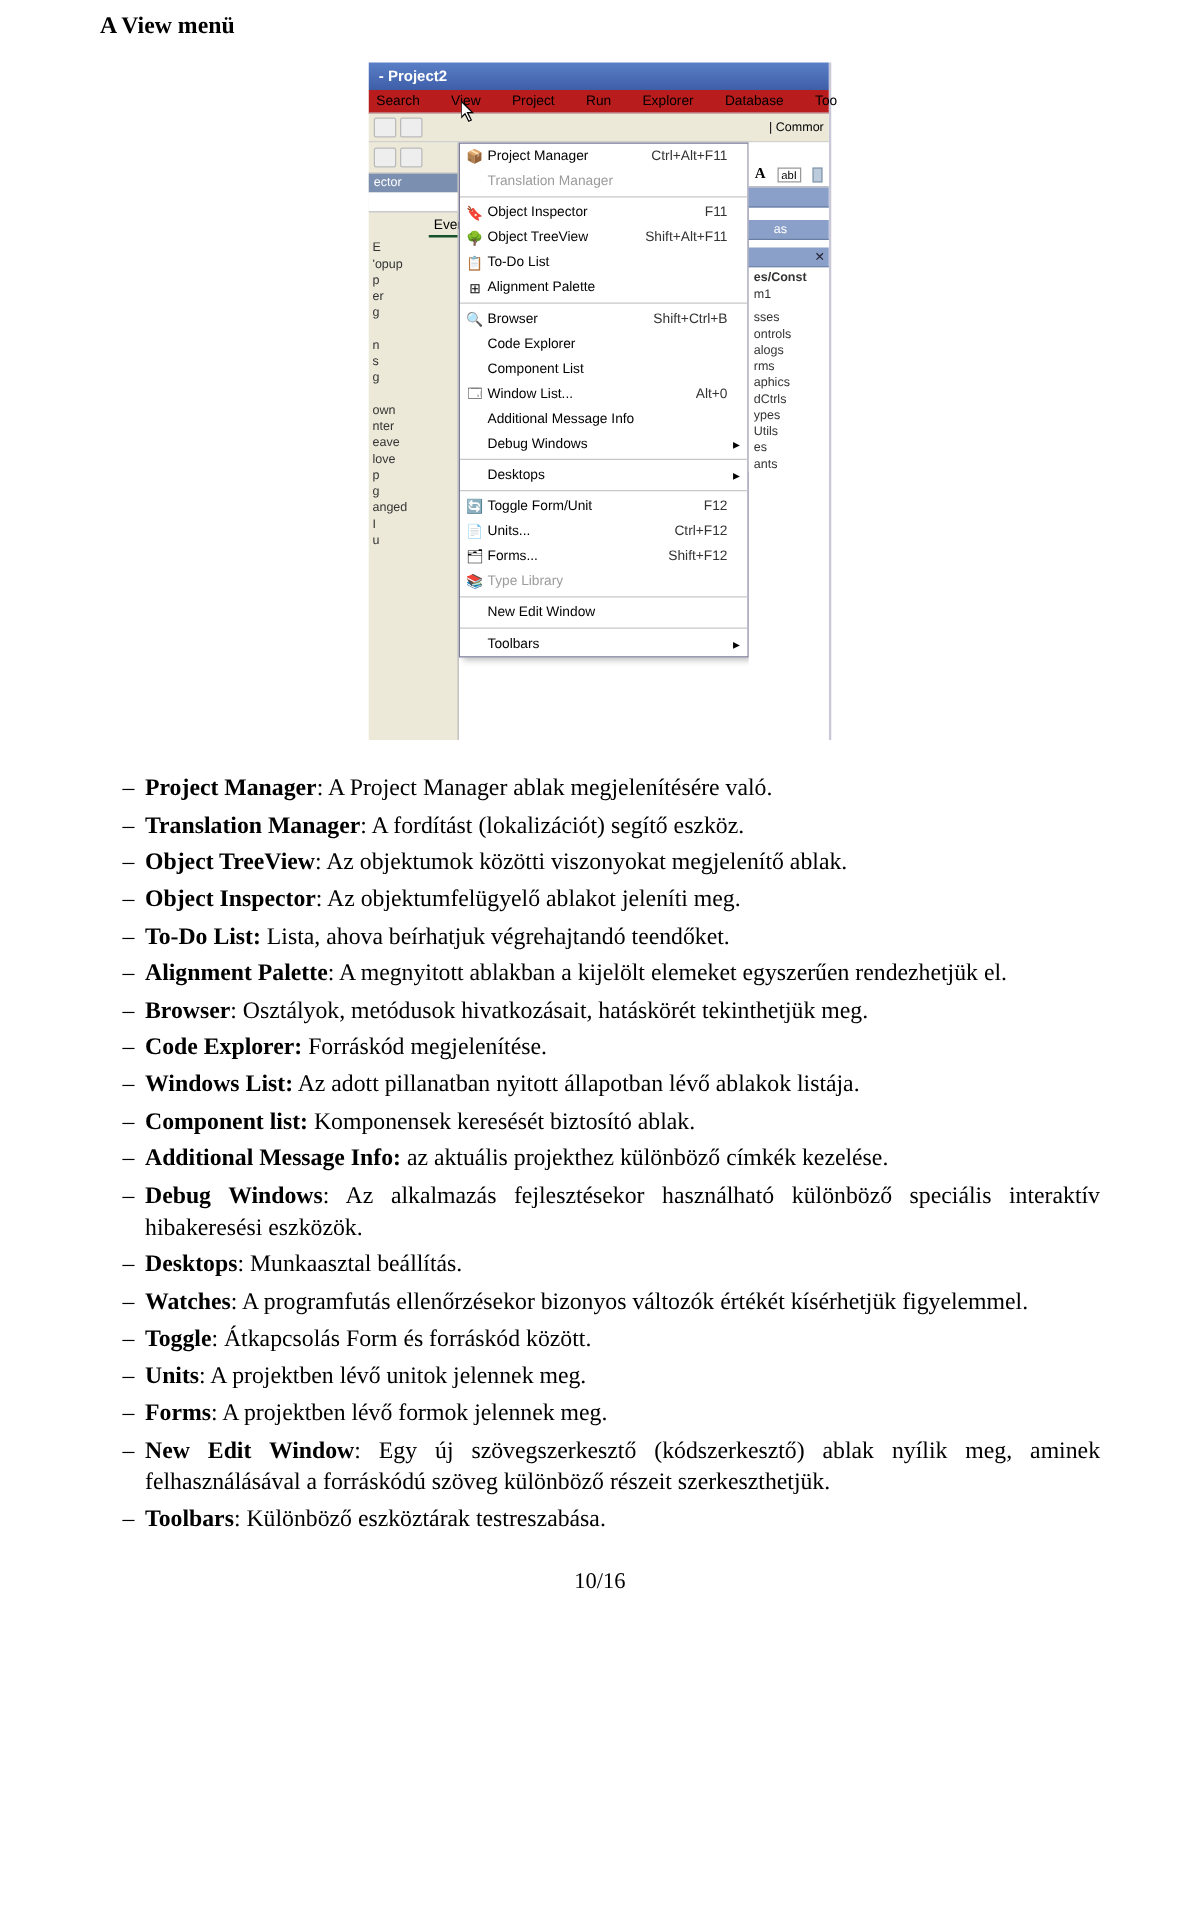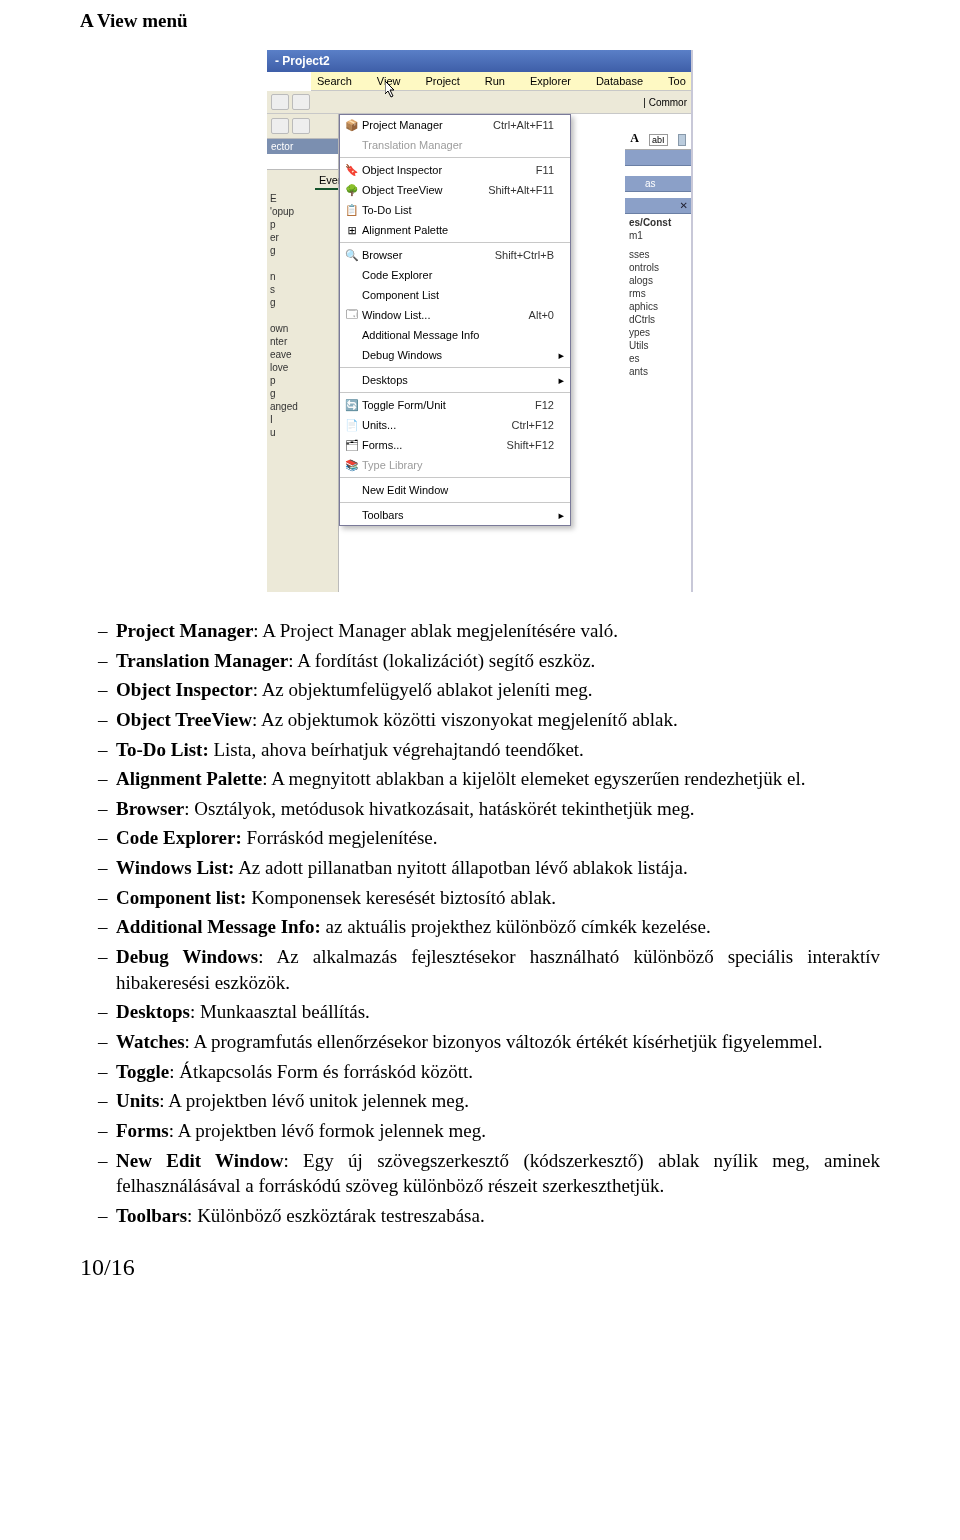--- a/index.html
+++ b/index.html
@@ -1,22 +1,22 @@
 <!DOCTYPE html>
 <html><head>
 <meta charset="utf-8">
 <style>
   * { box-sizing: border-box; margin: 0; padding: 0; }
   body { font-family: "Times New Roman", serif; font-size: 19px; color: #000; background:#fff; width:960px; }
   .page { padding: 10px 80px 30px 80px; }
   .page-title { font-weight: bold; margin-bottom: 18px; }
   .screenshot-wrap { display:flex; justify-content:center; margin: 10px 0 26px 0; }
-  .screenshot { width: 426px; font-family: Tahoma, Verdana, Arial, sans-serif; font-size: 11px; color:#000; border-right:2px solid #c8c8d8; }
+  .screenshot { width: 370px; font-family: Tahoma, Verdana, Arial, sans-serif; font-size: 11px; color:#000; border-right:2px solid #c8c8d8; }
   .titlebar { background: linear-gradient(#5a7fc7,#3e5ea8); color:#fff; font-weight:bold; padding:4px 8px; font-size:12px; }
-  .menurow { background:#fef9c3; padding:3px 6px; border-bottom:1px solid #c8c8c8; display:flex; gap:25px; position:relative;margin-left:44px; }
+  .menurow { background:#b91c1c; padding:3px 6px; border-bottom:1px solid #c8c8c8; display:flex; gap:25px; position:relative; }
   .menurow span { }
   .cursor { position:relative; }
   .cursor svg { position:absolute; top:6px; left:8px; }
   .toolbar1 { background:#ece9d8; padding:3px 4px; display:flex; align-items:center; gap:3px; border-bottom:1px solid #c8c8c8;}
   .toolbar1 .spacer { flex:1; }
   .tbicon { width:18px; height:16px; background:#eee; border:1px solid #bbb; display:inline-block; border-radius:2px; }
   .secondrow { display:flex; height:478px; }
   .leftcol { width:72px; background:#ece9d8; border-right:1px solid #bbb; display:flex; flex-direction:column; }
   .leftcol .sub-toolbar { padding:4px; border-bottom:1px solid #bbb; display:flex; gap:3px;}
   .leftcol .tabhdr { background:#7b8fb0; color:#fff; font-size:10px; padding:2px 4px; }
@@ -34,21 +34,21 @@
   .rightcol .toppanel { height:36px; background:#fff; border-bottom:1px solid #aaa;}
   .rightcol .bluebar { background:#8ba0c8; height:16px; border-bottom:1px solid #6a7fa4; }
   .rightcol .bluebar2 { background:#8ba0c8; height:16px; border-bottom:1px solid #6a7fa4; margin-top:6px; display:flex; justify-content:flex-end; padding-right:3px; align-items:center; color:#223; font-size:10px;}
   .rightcol .rstrip { background:#fff; padding-top:2px;}
   .rightcol .rl { font-size:10px; padding:1px 4px; color:#333; }
   .midcol { flex:1; display:flex; flex-direction:column; }
   ul.def-list { list-style:none; padding-left: 18px; }
   ul.def-list > li { position:relative; margin:4px 0; padding-left:18px; text-align: justify; line-height:1.35; }
   ul.def-list > li::before { content:"–"; position:absolute; left:0; top:0; }
   .b { font-weight:bold; }
-  .pagenum { text-align:left; font-size:24px; margin-top:26px; }
+  .pagenum { text-align:center; font-size:18px; margin-top:26px; }
 </style>
 </head>
 <body>
 
 <div class="page">
   <div class="page-title">A View menü</div>
 
   <div class="screenshot-wrap">
     <div class="screenshot">
       <div class="titlebar"> - Project2</div>
@@ -261,22 +261,22 @@
               </div>
           </div>
         </div>
       </div>
     </div>
   </div>
 
   <ul class="def-list" id="deflist">
       <li><span class="b">Project Manager</span><span>: A Project Manager ablak megjelenítésére való.</span></li>
       <li><span class="b">Translation Manager</span><span>: A fordítást (lokalizációt) segítő eszköz.</span></li>
+      <li><span class="b">Object TreeView</span><span>: Az objektumok közötti viszonyokat megjelenítő ablak.</span></li>
       <li><span class="b">Object Inspector</span><span>: Az objektumfelügyelő ablakot jeleníti meg.</span></li>
-      <li><span class="b">Object TreeView</span><span>: Az objektumok közötti viszonyokat megjelenítő ablak.</span></li>
       <li><span class="b">To-Do List:</span><span> Lista, ahova beírhatjuk végrehajtandó teendőket.</span></li>
       <li><span class="b">Alignment Palette</span><span>: A megnyitott ablakban a kijelölt elemeket egyszerűen rendezhetjük el.</span></li>
       <li><span class="b">Browser</span><span>: Osztályok, metódusok hivatkozásait, hatáskörét tekinthetjük meg.</span></li>
       <li><span class="b">Code Explorer:</span><span> Forráskód megjelenítése.</span></li>
       <li><span class="b">Windows List:</span><span> Az adott pillanatban nyitott állapotban lévő ablakok listája.</span></li>
       <li><span class="b">Component list:</span><span> Komponensek keresését biztosító ablak.</span></li>
       <li><span class="b">Additional Message Info:</span><span> az aktuális projekthez különböző címkék kezelése.</span></li>
       <li><span class="b">Debug Windows</span><span>: Az alkalmazás fejlesztésekor használható különböző speciális interaktív hibakeresési eszközök.</span></li>
       <li><span class="b">Desktops</span><span>: Munkaasztal beállítás.</span></li>
       <li><span class="b">Watches</span><span>: A programfutás ellenőrzésekor bizonyos változók értékét kísérhetjük figyelemmel.</span></li>

